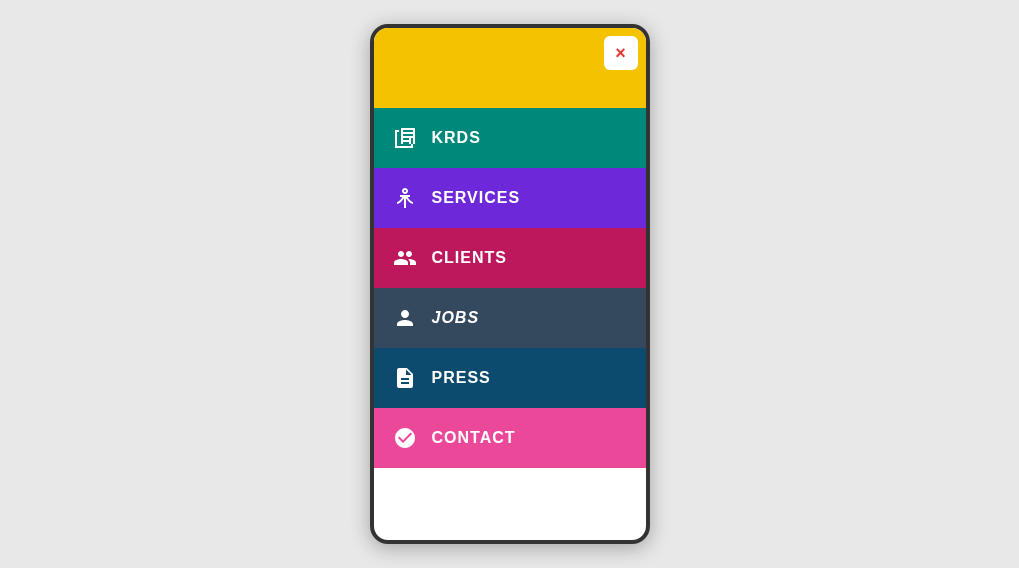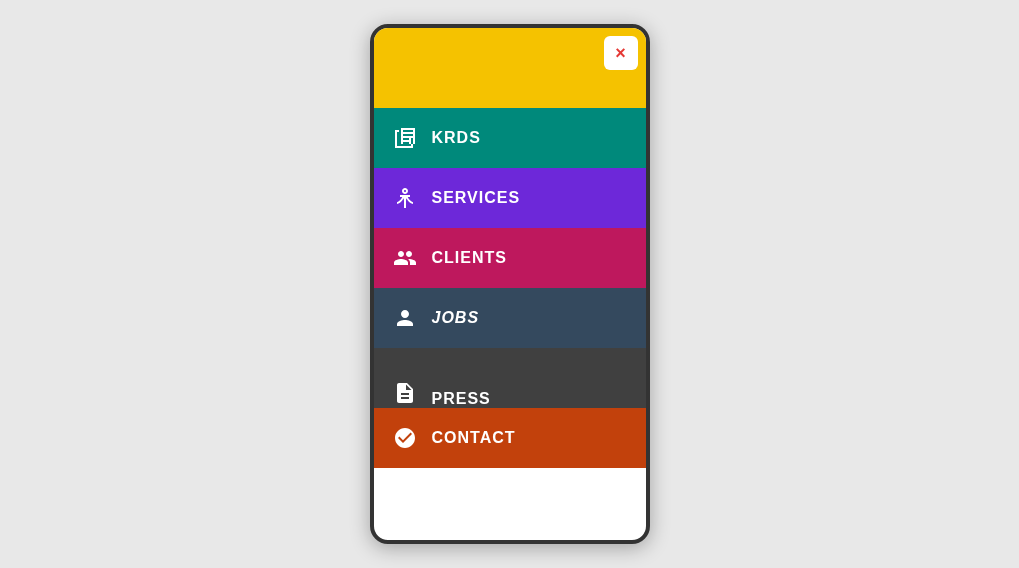--- a/index.html
+++ b/index.html
@@ -110,22 +110,22 @@
       font-size: 16px;
       font-weight: bold;
       letter-spacing: 1px;
     }
 
     .item-news { background: #00897b; }
     .item-services { background: #6d28d9; }
     .item-krds { background: #2196a0; }
     .item-clients { background: #be185d; }
     .item-jobs { background: #34495e; font-style: italic; }
-    .item-press { background: #404040; align-items: flex-end; }
-    .item-contact { background: #c2410c; }
+    .item-press { background: #0c4a6e; }
+    .item-contact { background: #ec4899; }
   </style>
 </head>
 <body>
 
 <div class="device-frame">
   <div class="menu-container">
 
     <div class="header-bar">
       <button class="close-button">×</button>
     </div>

